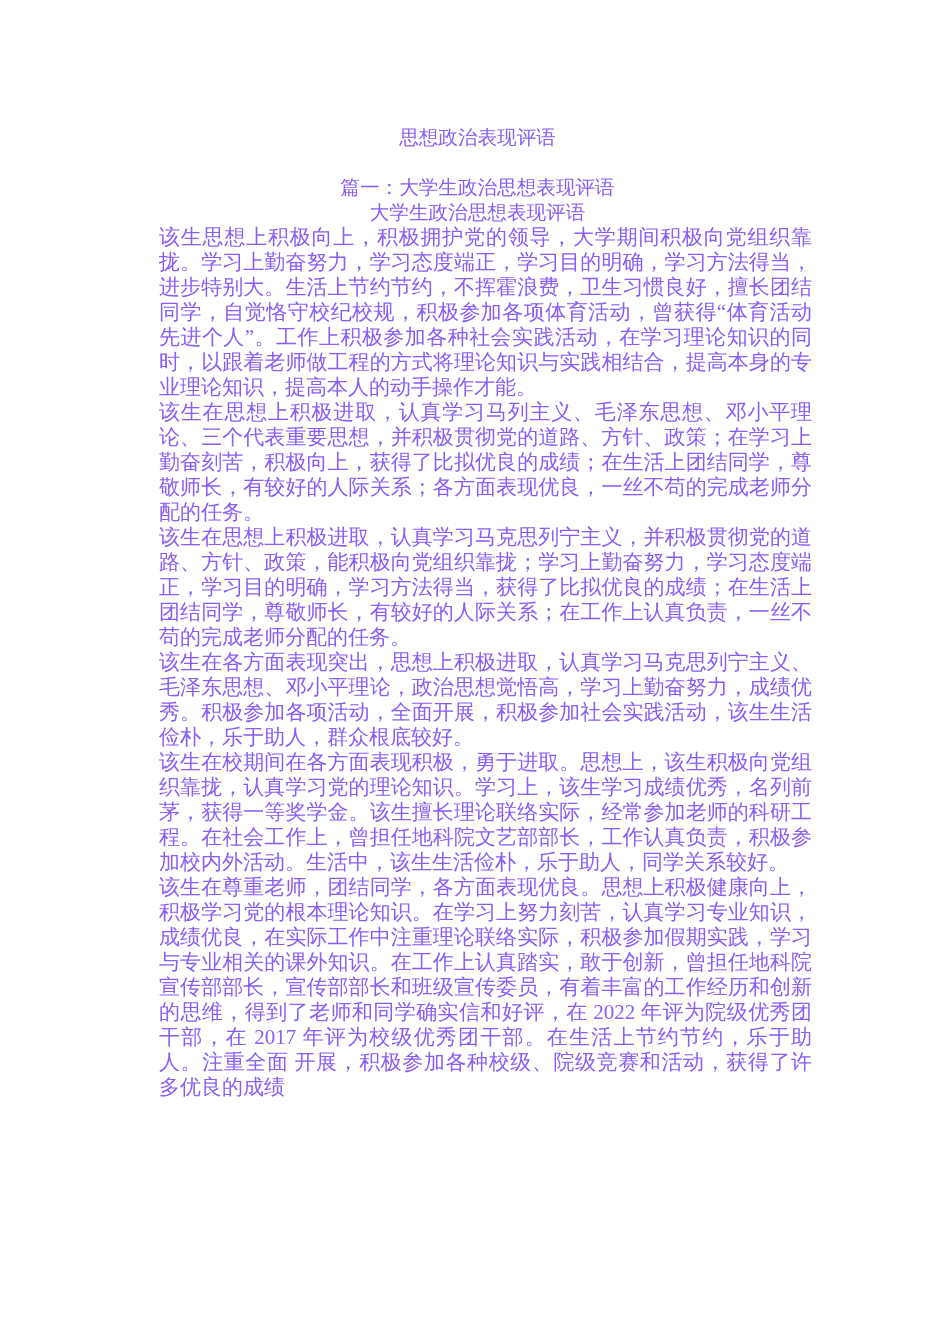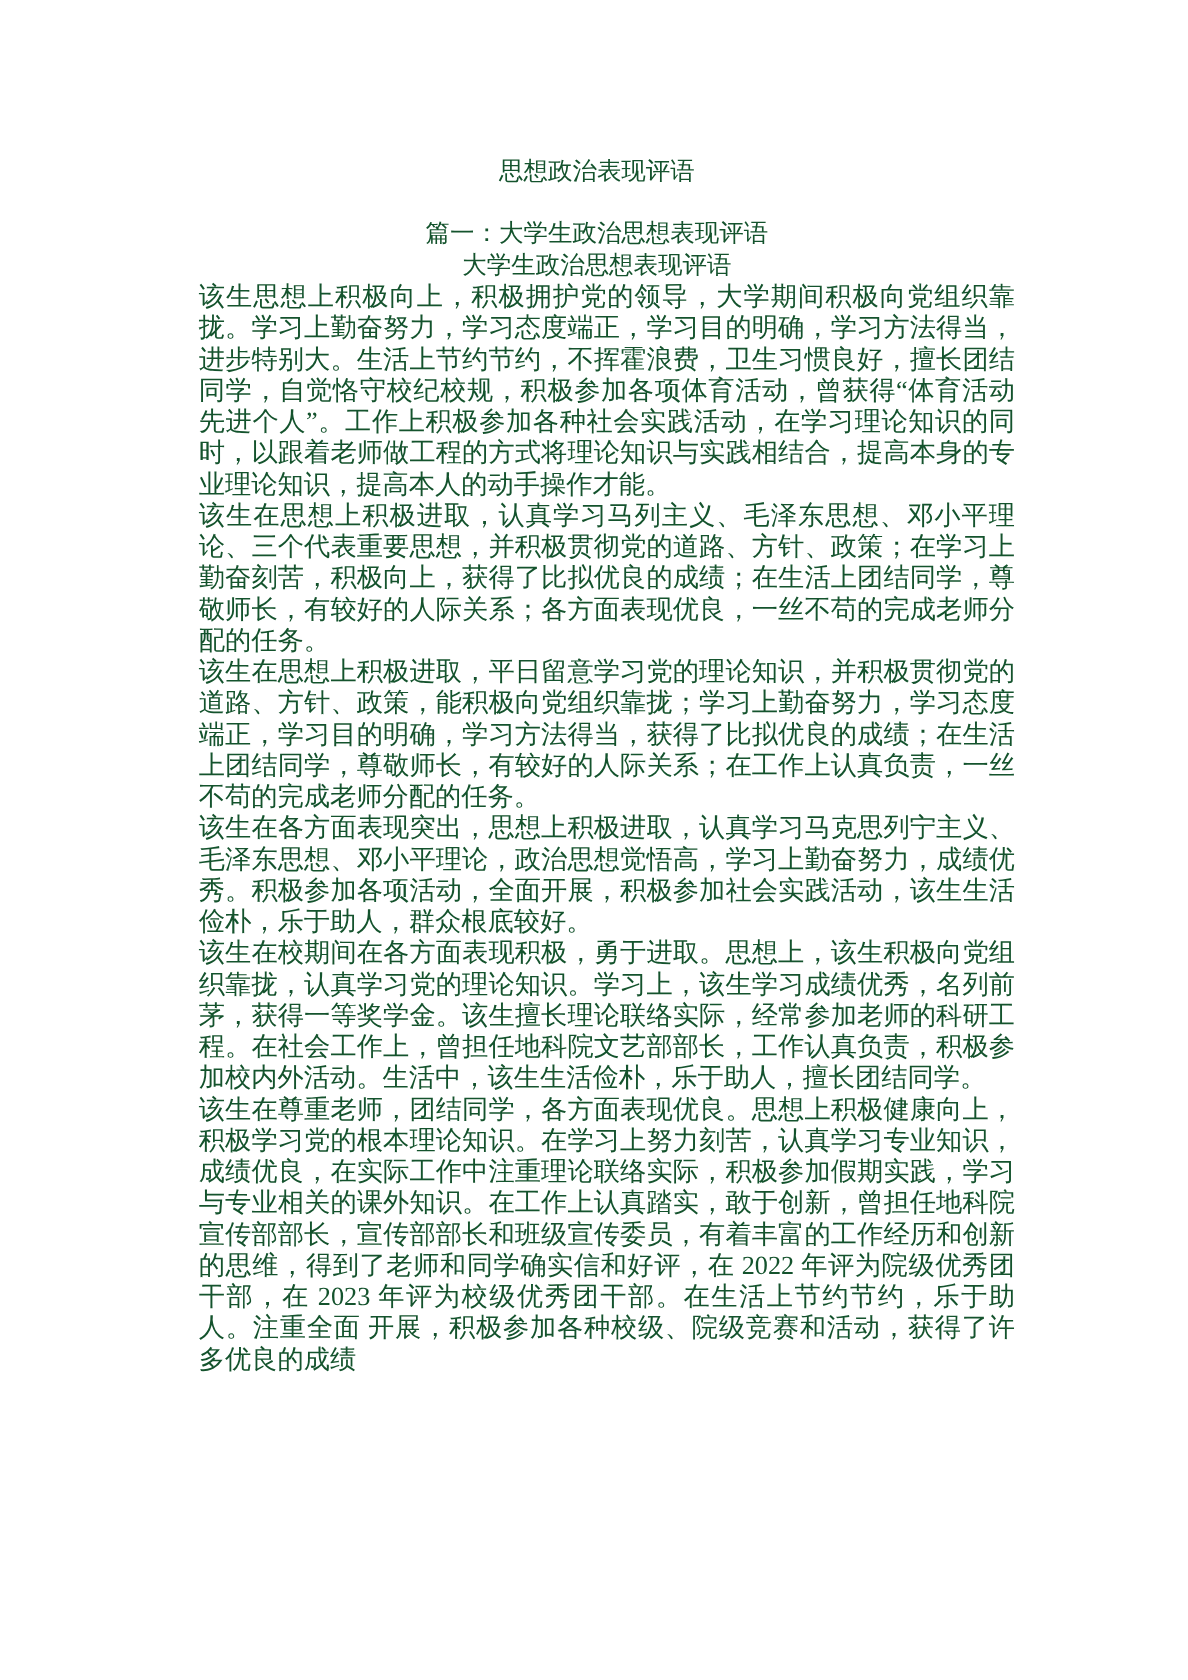--- a/index.html
+++ b/index.html
@@ -4,21 +4,21 @@
 <style>
   * { margin: 0; padding: 0; box-sizing: border-box; }
   html, body { background: #ffffff; }
   body { width: 950px; height: 1344px; overflow: hidden; }
   .page {
     position: relative;
     width: 950px;
     height: 1344px;
     background: #ffffff;
     font-family: "Liberation Serif", "DejaVu Serif", serif;
-    color: #14532d;
+    color: #8b5cf6;
   }
   .content {
     padding: 125px 138px 0 143px;
   }
   .doc-title {
     font-size: 19.6px;
     line-height: 25px;
     text-align: center;
     font-weight: normal;
     margin-bottom: 25px; 
@@ -40,18 +40,18 @@
 </head>
 <body>
 
 <div class="page">
   <div class="content">
     <div class="doc-title">思想政治表现评语</div>
     <div class="heading-line">篇一：大学生政治思想表现评语</div>
     <div class="heading-line">大学生政治思想表现评语</div>
     <p class="para">该生思想上积极向上，积极拥护党的领导，大学期间积极向党组织靠拢。学习上勤奋努力，学习态度端正，学习目的明确，学习方法得当，进步特别大。生活上节约节约，不挥霍浪费，卫生习惯良好，擅长团结同学，自觉恪守校纪校规，积极参加各项体育活动，曾获得“体育活动先进个人”。工作上积极参加各种社会实践活动，在学习理论知识的同时，以跟着老师做工程的方式将理论知识与实践相结合，提高本身的专业理论知识，提高本人的动手操作才能。</p>
     <p class="para">该生在思想上积极进取，认真学习马列主义、毛泽东思想、邓小平理论、三个代表重要思想，并积极贯彻党的道路、方针、政策；在学习上勤奋刻苦，积极向上，获得了比拟优良的成绩；在生活上团结同学，尊敬师长，有较好的人际关系；各方面表现优良，一丝不苟的完成老师分配的任务。</p>
-    <p class="para">该生在思想上积极进取，平日留意学习党的理论知识，并积极贯彻党的道路、方针、政策，能积极向党组织靠拢；学习上勤奋努力，学习态度端正，学习目的明确，学习方法得当，获得了比拟优良的成绩；在生活上团结同学，尊敬师长，有较好的人际关系；在工作上认真负责，一丝不苟的完成老师分配的任务。</p>
+    <p class="para">该生在思想上积极进取，认真学习马克思列宁主义，并积极贯彻党的道路、方针、政策，能积极向党组织靠拢；学习上勤奋努力，学习态度端正，学习目的明确，学习方法得当，获得了比拟优良的成绩；在生活上团结同学，尊敬师长，有较好的人际关系；在工作上认真负责，一丝不苟的完成老师分配的任务。</p>
     <p class="para">该生在各方面表现突出，思想上积极进取，认真学习马克思列宁主义、毛泽东思想、邓小平理论，政治思想觉悟高，学习上勤奋努力，成绩优秀。积极参加各项活动，全面开展，积极参加社会实践活动，该生生活俭朴，乐于助人，群众根底较好。</p>
-    <p class="para">该生在校期间在各方面表现积极，勇于进取。思想上，该生积极向党组织靠拢，认真学习党的理论知识。学习上，该生学习成绩优秀，名列前茅，获得一等奖学金。该生擅长理论联络实际，经常参加老师的科研工程。在社会工作上，曾担任地科院文艺部部长，工作认真负责，积极参加校内外活动。生活中，该生生活俭朴，乐于助人，擅长团结同学。</p>
-    <p class="para">该生在尊重老师，团结同学，各方面表现优良。思想上积极健康向上，积极学习党的根本理论知识。在学习上努力刻苦，认真学习专业知识，成绩优良，在实际工作中注重理论联络实际，积极参加假期实践，学习与专业相关的课外知识。在工作上认真踏实，敢于创新，曾担任地科院宣传部部长，宣传部部长和班级宣传委员，有着丰富的工作经历和创新的思维，得到了老师和同学确实信和好评，在 2022 年评为院级优秀团干部，在 2023 年评为校级优秀团干部。在生活上节约节约，乐于助人。注重全面 开展，积极参加各种校级、院级竞赛和活动，获得了许多优良的成绩</p>
+    <p class="para">该生在校期间在各方面表现积极，勇于进取。思想上，该生积极向党组织靠拢，认真学习党的理论知识。学习上，该生学习成绩优秀，名列前茅，获得一等奖学金。该生擅长理论联络实际，经常参加老师的科研工程。在社会工作上，曾担任地科院文艺部部长，工作认真负责，积极参加校内外活动。生活中，该生生活俭朴，乐于助人，同学关系较好。</p>
+    <p class="para">该生在尊重老师，团结同学，各方面表现优良。思想上积极健康向上，积极学习党的根本理论知识。在学习上努力刻苦，认真学习专业知识，成绩优良，在实际工作中注重理论联络实际，积极参加假期实践，学习与专业相关的课外知识。在工作上认真踏实，敢于创新，曾担任地科院宣传部部长，宣传部部长和班级宣传委员，有着丰富的工作经历和创新的思维，得到了老师和同学确实信和好评，在 2022 年评为院级优秀团干部，在 2017 年评为校级优秀团干部。在生活上节约节约，乐于助人。注重全面 开展，积极参加各种校级、院级竞赛和活动，获得了许多优良的成绩</p>
   </div>
 </div>
 
 </body></html>

